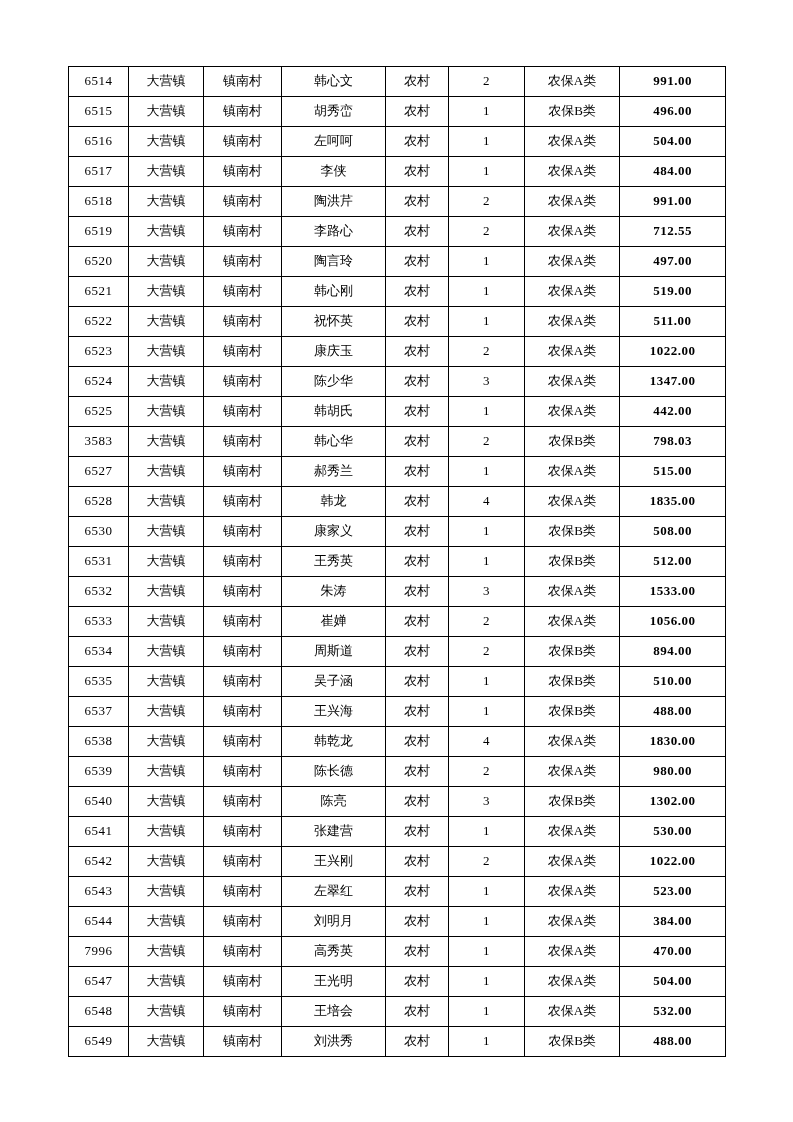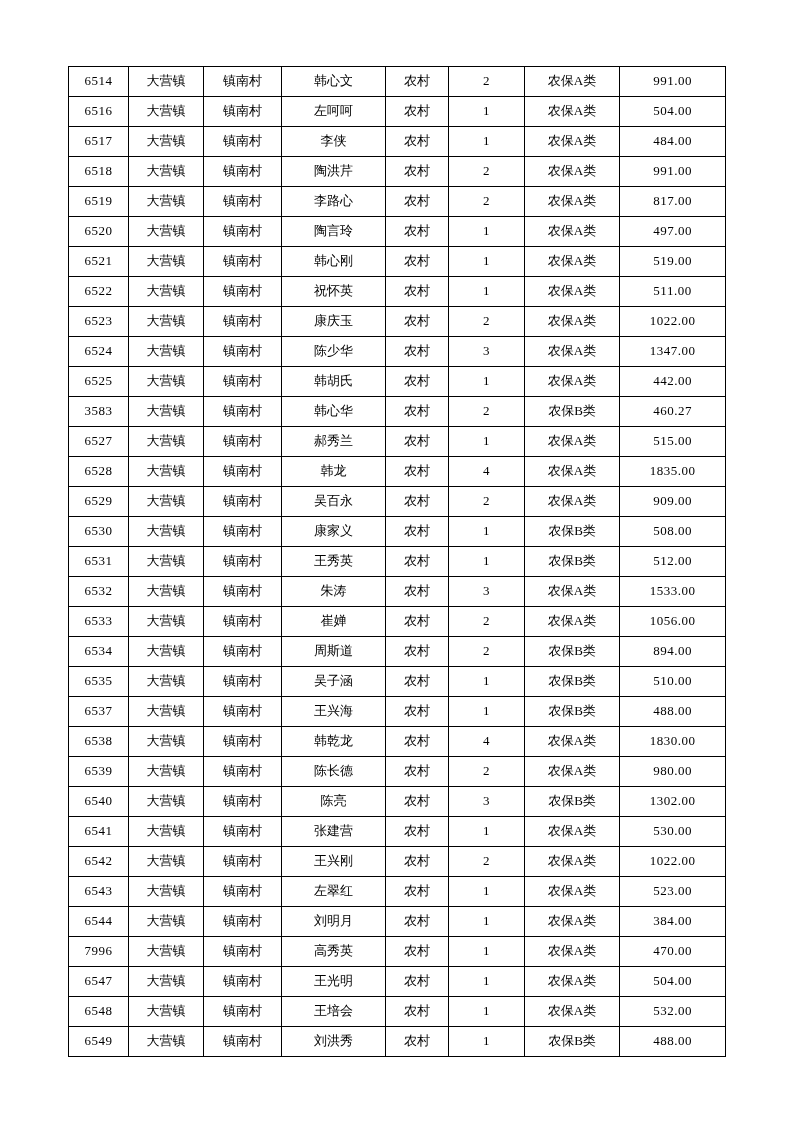--- a/index.html
+++ b/index.html
@@ -46,20 +46,21 @@
   col.c-count  { width: 76px; }
   col.c-cat    { width: 95px; }
   col.c-amount { width: 106px; }
 
   td.num-cell {
     font-family: "Liberation Serif", "DejaVu Serif", serif;
     letter-spacing: 0.5px;
   }
   td.amount-cell {
     letter-spacing: 0.5px;
+    font-weight: bold;
   }
 </style>
 </head>
 <body>
 
 <div class="page">
   <table class="data-table">
     <colgroup>
       <col class="c-id">
       <col class="c-town">
@@ -75,20 +76,30 @@
           <td class="num-cell">6514</td>
           <td>大营镇</td>
           <td>镇南村</td>
           <td>韩心文</td>
           <td>农村</td>
           <td class="num-cell">2</td>
           <td>农保A类</td>
           <td class="amount-cell">991.00</td>
         </tr>
         <tr>
+          <td class="num-cell">6515</td>
+          <td>大营镇</td>
+          <td>镇南村</td>
+          <td>胡秀峦</td>
+          <td>农村</td>
+          <td class="num-cell">1</td>
+          <td>农保B类</td>
+          <td class="amount-cell">496.00</td>
+        </tr>
+        <tr>
           <td class="num-cell">6516</td>
           <td>大营镇</td>
           <td>镇南村</td>
           <td>左呵呵</td>
           <td>农村</td>
           <td class="num-cell">1</td>
           <td>农保A类</td>
           <td class="amount-cell">504.00</td>
         </tr>
         <tr>
@@ -112,21 +123,21 @@
           <td class="amount-cell">991.00</td>
         </tr>
         <tr>
           <td class="num-cell">6519</td>
           <td>大营镇</td>
           <td>镇南村</td>
           <td>李路心</td>
           <td>农村</td>
           <td class="num-cell">2</td>
           <td>农保A类</td>
-          <td class="amount-cell">817.00</td>
+          <td class="amount-cell">712.55</td>
         </tr>
         <tr>
           <td class="num-cell">6520</td>
           <td>大营镇</td>
           <td>镇南村</td>
           <td>陶言玲</td>
           <td>农村</td>
           <td class="num-cell">1</td>
           <td>农保A类</td>
           <td class="amount-cell">497.00</td>
@@ -182,51 +193,41 @@
           <td class="amount-cell">442.00</td>
         </tr>
         <tr>
           <td class="num-cell">3583</td>
           <td>大营镇</td>
           <td>镇南村</td>
           <td>韩心华</td>
           <td>农村</td>
           <td class="num-cell">2</td>
           <td>农保B类</td>
-          <td class="amount-cell">460.27</td>
+          <td class="amount-cell">798.03</td>
         </tr>
         <tr>
           <td class="num-cell">6527</td>
           <td>大营镇</td>
           <td>镇南村</td>
           <td>郝秀兰</td>
           <td>农村</td>
           <td class="num-cell">1</td>
           <td>农保A类</td>
           <td class="amount-cell">515.00</td>
         </tr>
         <tr>
           <td class="num-cell">6528</td>
           <td>大营镇</td>
           <td>镇南村</td>
           <td>韩龙</td>
           <td>农村</td>
           <td class="num-cell">4</td>
           <td>农保A类</td>
           <td class="amount-cell">1835.00</td>
-        </tr>
-        <tr>
-          <td class="num-cell">6529</td>
-          <td>大营镇</td>
-          <td>镇南村</td>
-          <td>吴百永</td>
-          <td>农村</td>
-          <td class="num-cell">2</td>
-          <td>农保A类</td>
-          <td class="amount-cell">909.00</td>
         </tr>
         <tr>
           <td class="num-cell">6530</td>
           <td>大营镇</td>
           <td>镇南村</td>
           <td>康家义</td>
           <td>农村</td>
           <td class="num-cell">1</td>
           <td>农保B类</td>
           <td class="amount-cell">508.00</td>

